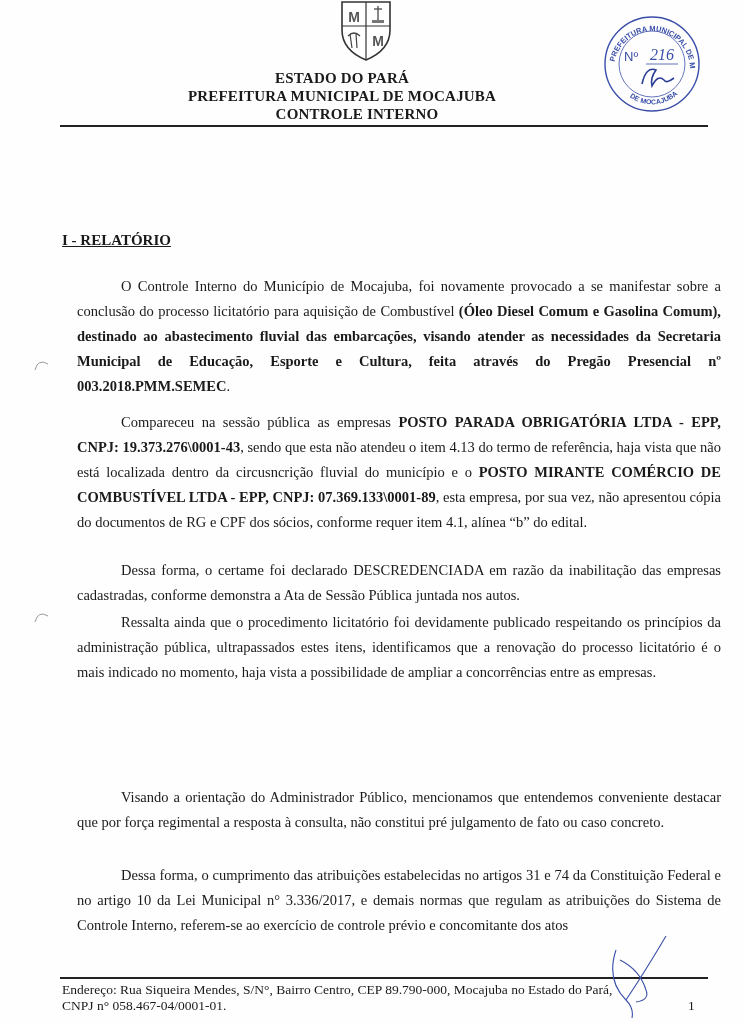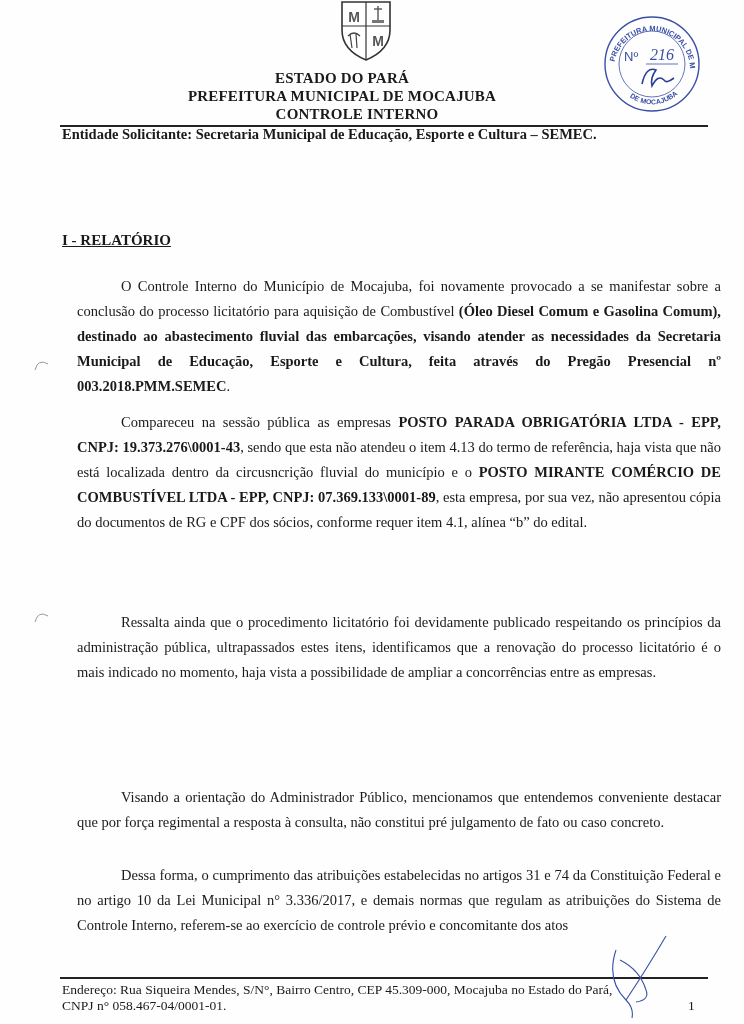--- a/index.html
+++ b/index.html
@@ -80,37 +80,37 @@
     <line x1="44" y1="50" x2="76" y2="50" stroke="#3a4fa8" stroke-width="0.8"></line>
     <path d="M40 70 Q44 52 54 56 Q48 64 50 72 Q56 60 62 66 Q64 70 72 64" fill="none" stroke="#2c3f96" stroke-width="1.6"></path>
   </svg>
 
   <div class="hdr hdr1">ESTADO DO PARÁ</div>
   <div class="hdr hdr2">PREFEITURA MUNICIPAL DE MOCAJUBA</div>
   <div class="hdr hdr3">CONTROLE INTERNO</div>
   <div class="rule rule-top"></div>
 
   <div class="meta">
-    <p>Entidade Solicitante: Secretaria Municipal de Educação, Esporte e Cultura – SEMEC.</p>
   </div>
 
   <div class="sec-title sec1">I - RELATÓRIO</div>
 
   <p class="para p1"><span>O Controle Interno do Município de Mocajuba, foi novamente provocado a se manifestar sobre a conclusão do processo licitatório para aquisição de Combustível </span><b>(Óleo Diesel Comum e Gasolina Comum), destinado ao abastecimento fluvial das embarcações, visando atender as necessidades da Secretaria Municipal de Educação, Esporte e Cultura, feita através do Pregão Presencial nº 003.2018.PMM.SEMEC</b><span>.</span></p>
 
   <p class="para p2"><span>Compareceu na sessão pública as empresas </span><b>POSTO PARADA OBRIGATÓRIA LTDA - EPP, CNPJ: 19.373.276\0001-43</b><span>, sendo que esta não atendeu o item 4.13 do termo de referência, haja vista que não está localizada dentro da circusncrição fluvial do município e o </span><b>POSTO MIRANTE COMÉRCIO DE COMBUSTÍVEL LTDA - EPP, CNPJ: 07.369.133\0001-89</b><span>, esta empresa, por sua vez, não apresentou cópia do documentos de RG e CPF dos sócios, conforme requer item 4.1, alínea “b” do edital.</span></p>
 
+  <p class="para p3">Dessa forma, o certame foi declarado DESCREDENCIADA em razão da inabilitação das empresas cadastradas, conforme demonstra a Ata de Sessão Pública juntada nos autos.</p>
   <p class="para p4">Ressalta ainda que o procedimento licitatório foi devidamente publicado respeitando os princípios da administração pública, ultrapassados estes itens, identificamos que a renovação do processo licitatório é o mais indicado no momento, haja vista a possibilidade de ampliar a concorrências entre as empresas.</p>
 
   <p class="para p5">Visando a orientação do Administrador Público, mencionamos que entendemos conveniente destacar que por força regimental a resposta à consulta, não constitui pré julgamento de fato ou caso concreto.</p>
   <p class="para p6">Dessa forma,  o cumprimento das atribuições estabelecidas no artigos 31 e 74 da Constituição Federal e no artigo 10 da  Lei Municipal n° 3.336/2017, e demais normas que regulam as atribuições do Sistema de Controle Interno, referem-se ao exercício de controle prévio e concomitante dos atos</p>
 
   <div class="rule rule-bottom"></div>
   <div class="footer">
-    <p>Endereço: Rua Siqueira Mendes, S/N°, Bairro Centro, CEP 45.309-000, Mocajuba no Estado do Pará,</p>
+    <p>Endereço: Rua Siqueira Mendes, S/N°, Bairro Centro, CEP 89.790-000, Mocajuba no Estado do Pará,</p>
     <p>CNPJ n° 058.467-04/0001-01.</p>
   </div>
   <div class="pagenum">1</div>
 
   <svg class="scribble" viewBox="0 0 80 90">
     <path d="M20 20 Q10 50 30 70 Q38 78 36 88 M30 70 Q50 40 70 6 M24 30 Q44 40 50 60 Q54 70 40 72" fill="none" stroke="#3a4fa8" stroke-width="1.1"></path>
   </svg>
 
   <svg class="punch punch1" viewBox="0 0 20 22">
     <path d="M3 14 Q6 2 16 8" fill="none" stroke="#999" stroke-width="1"></path>

